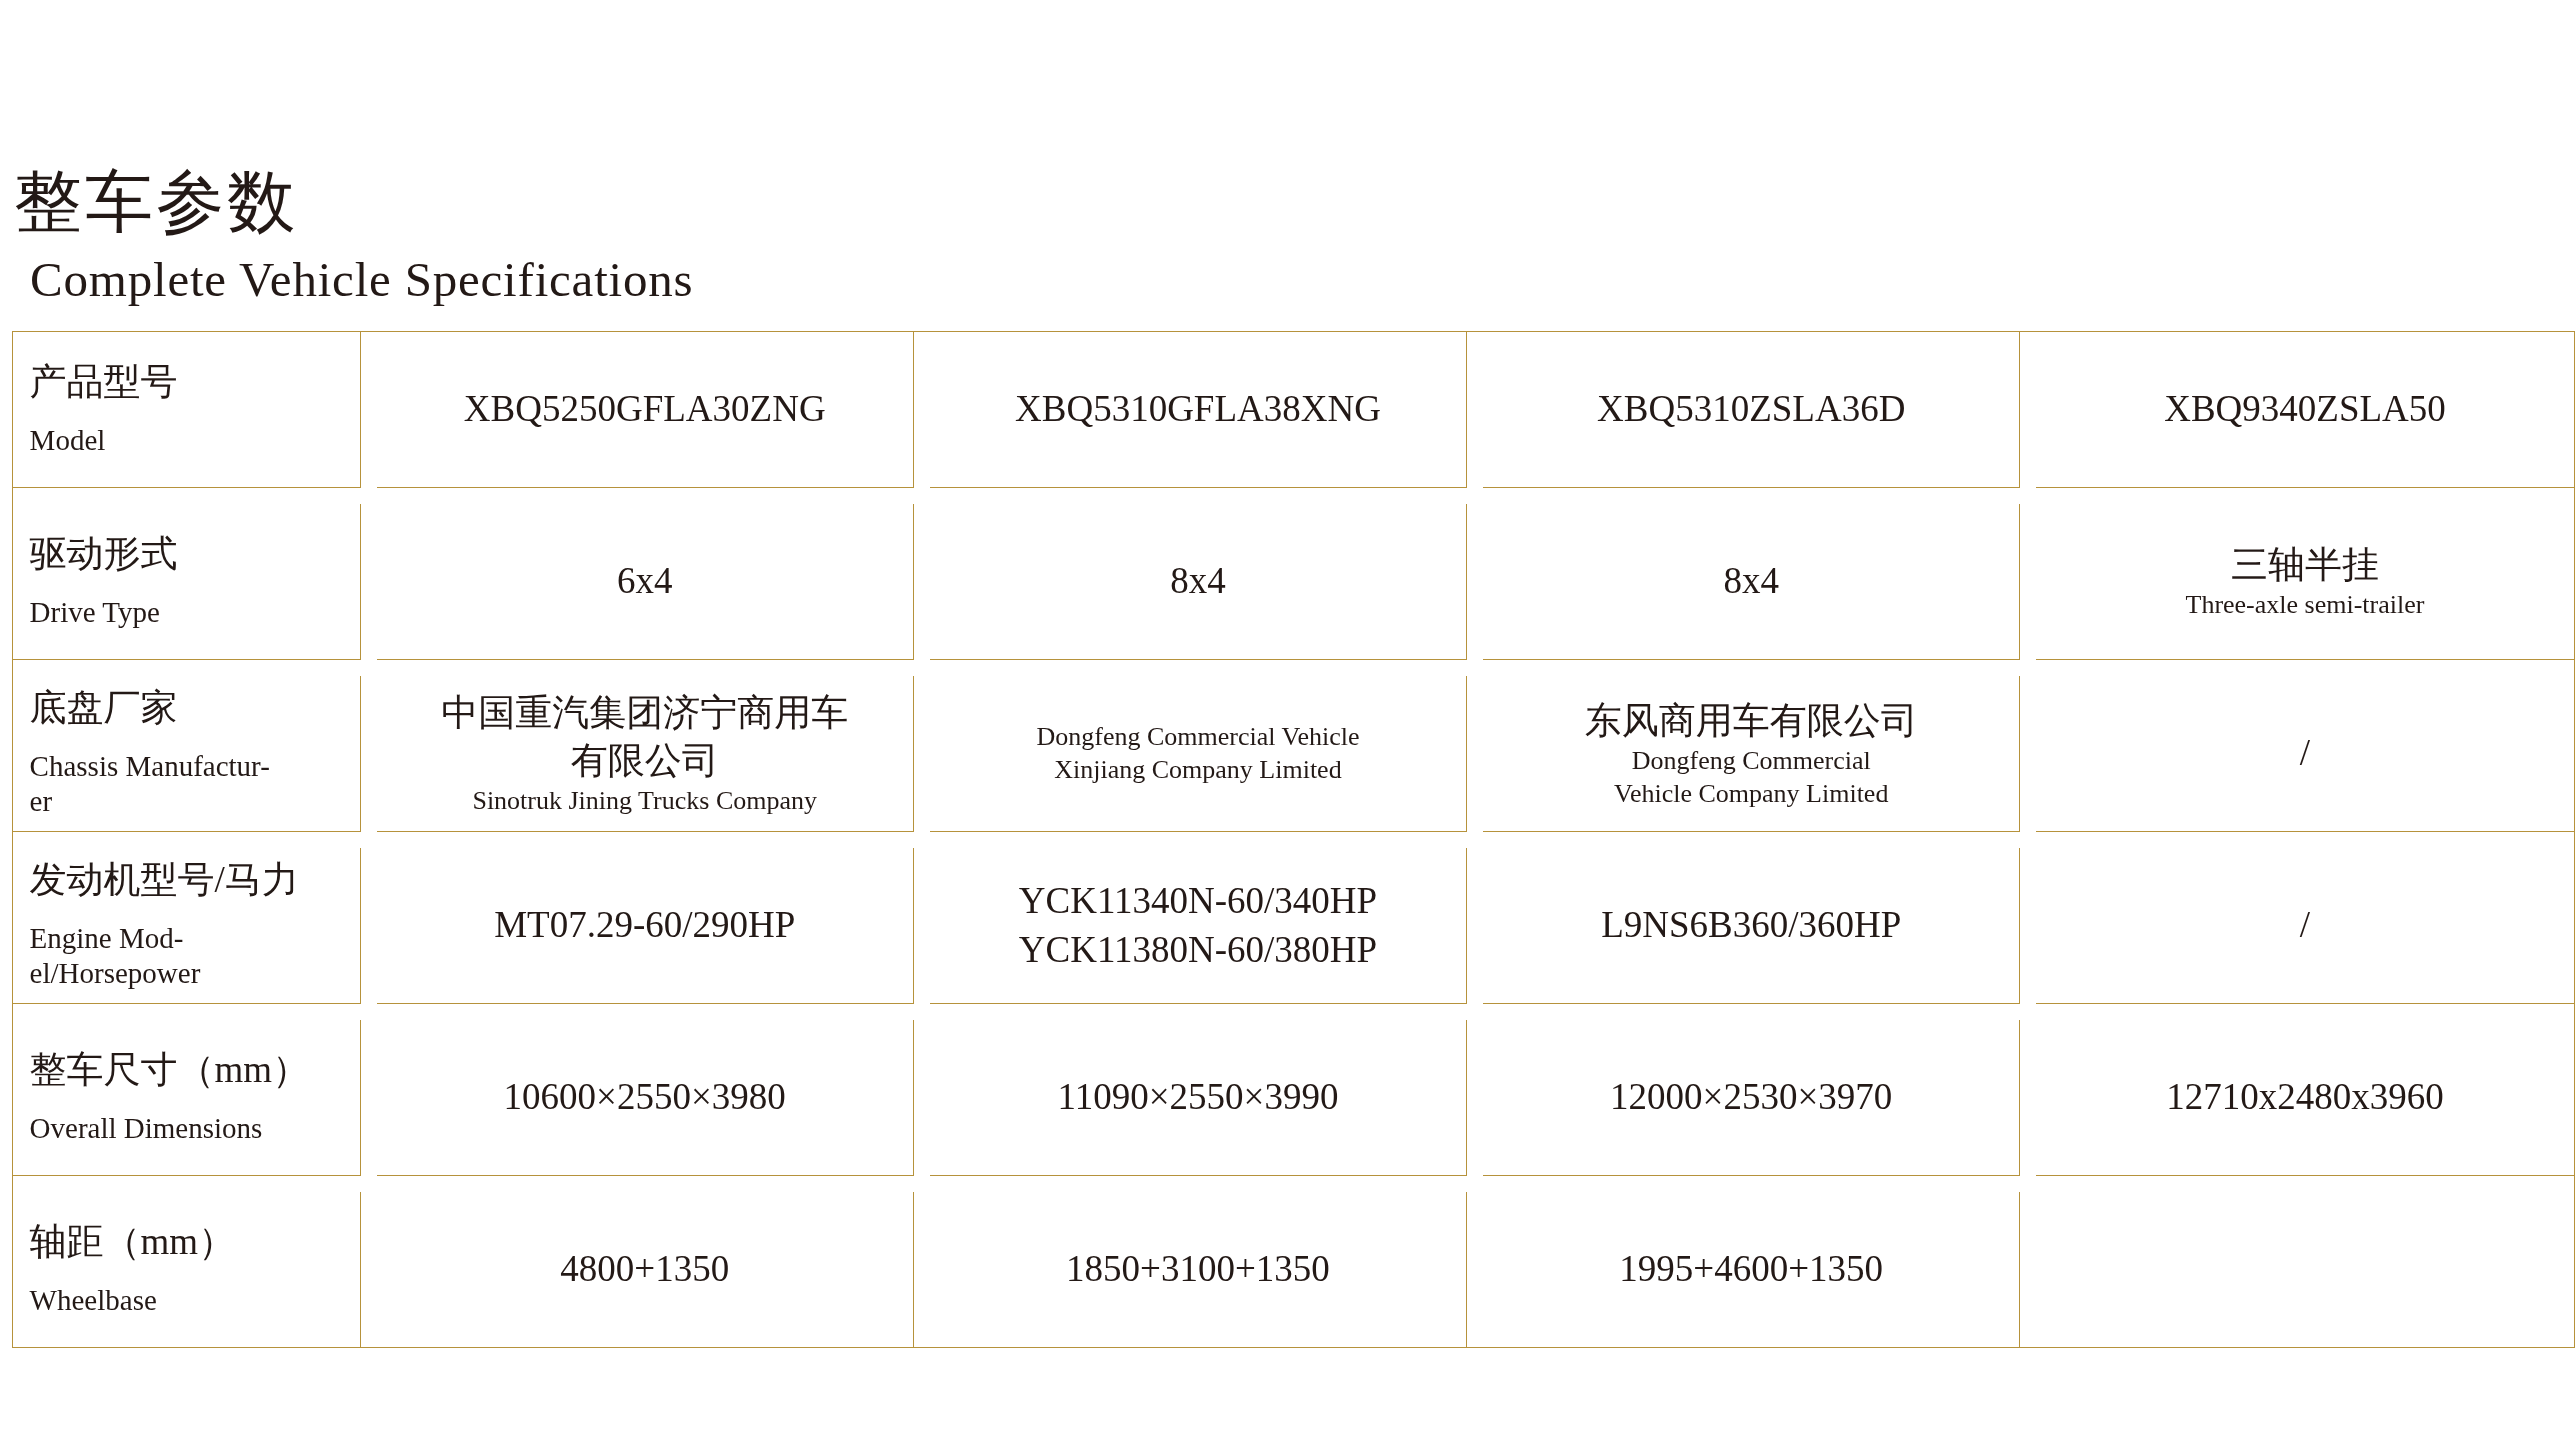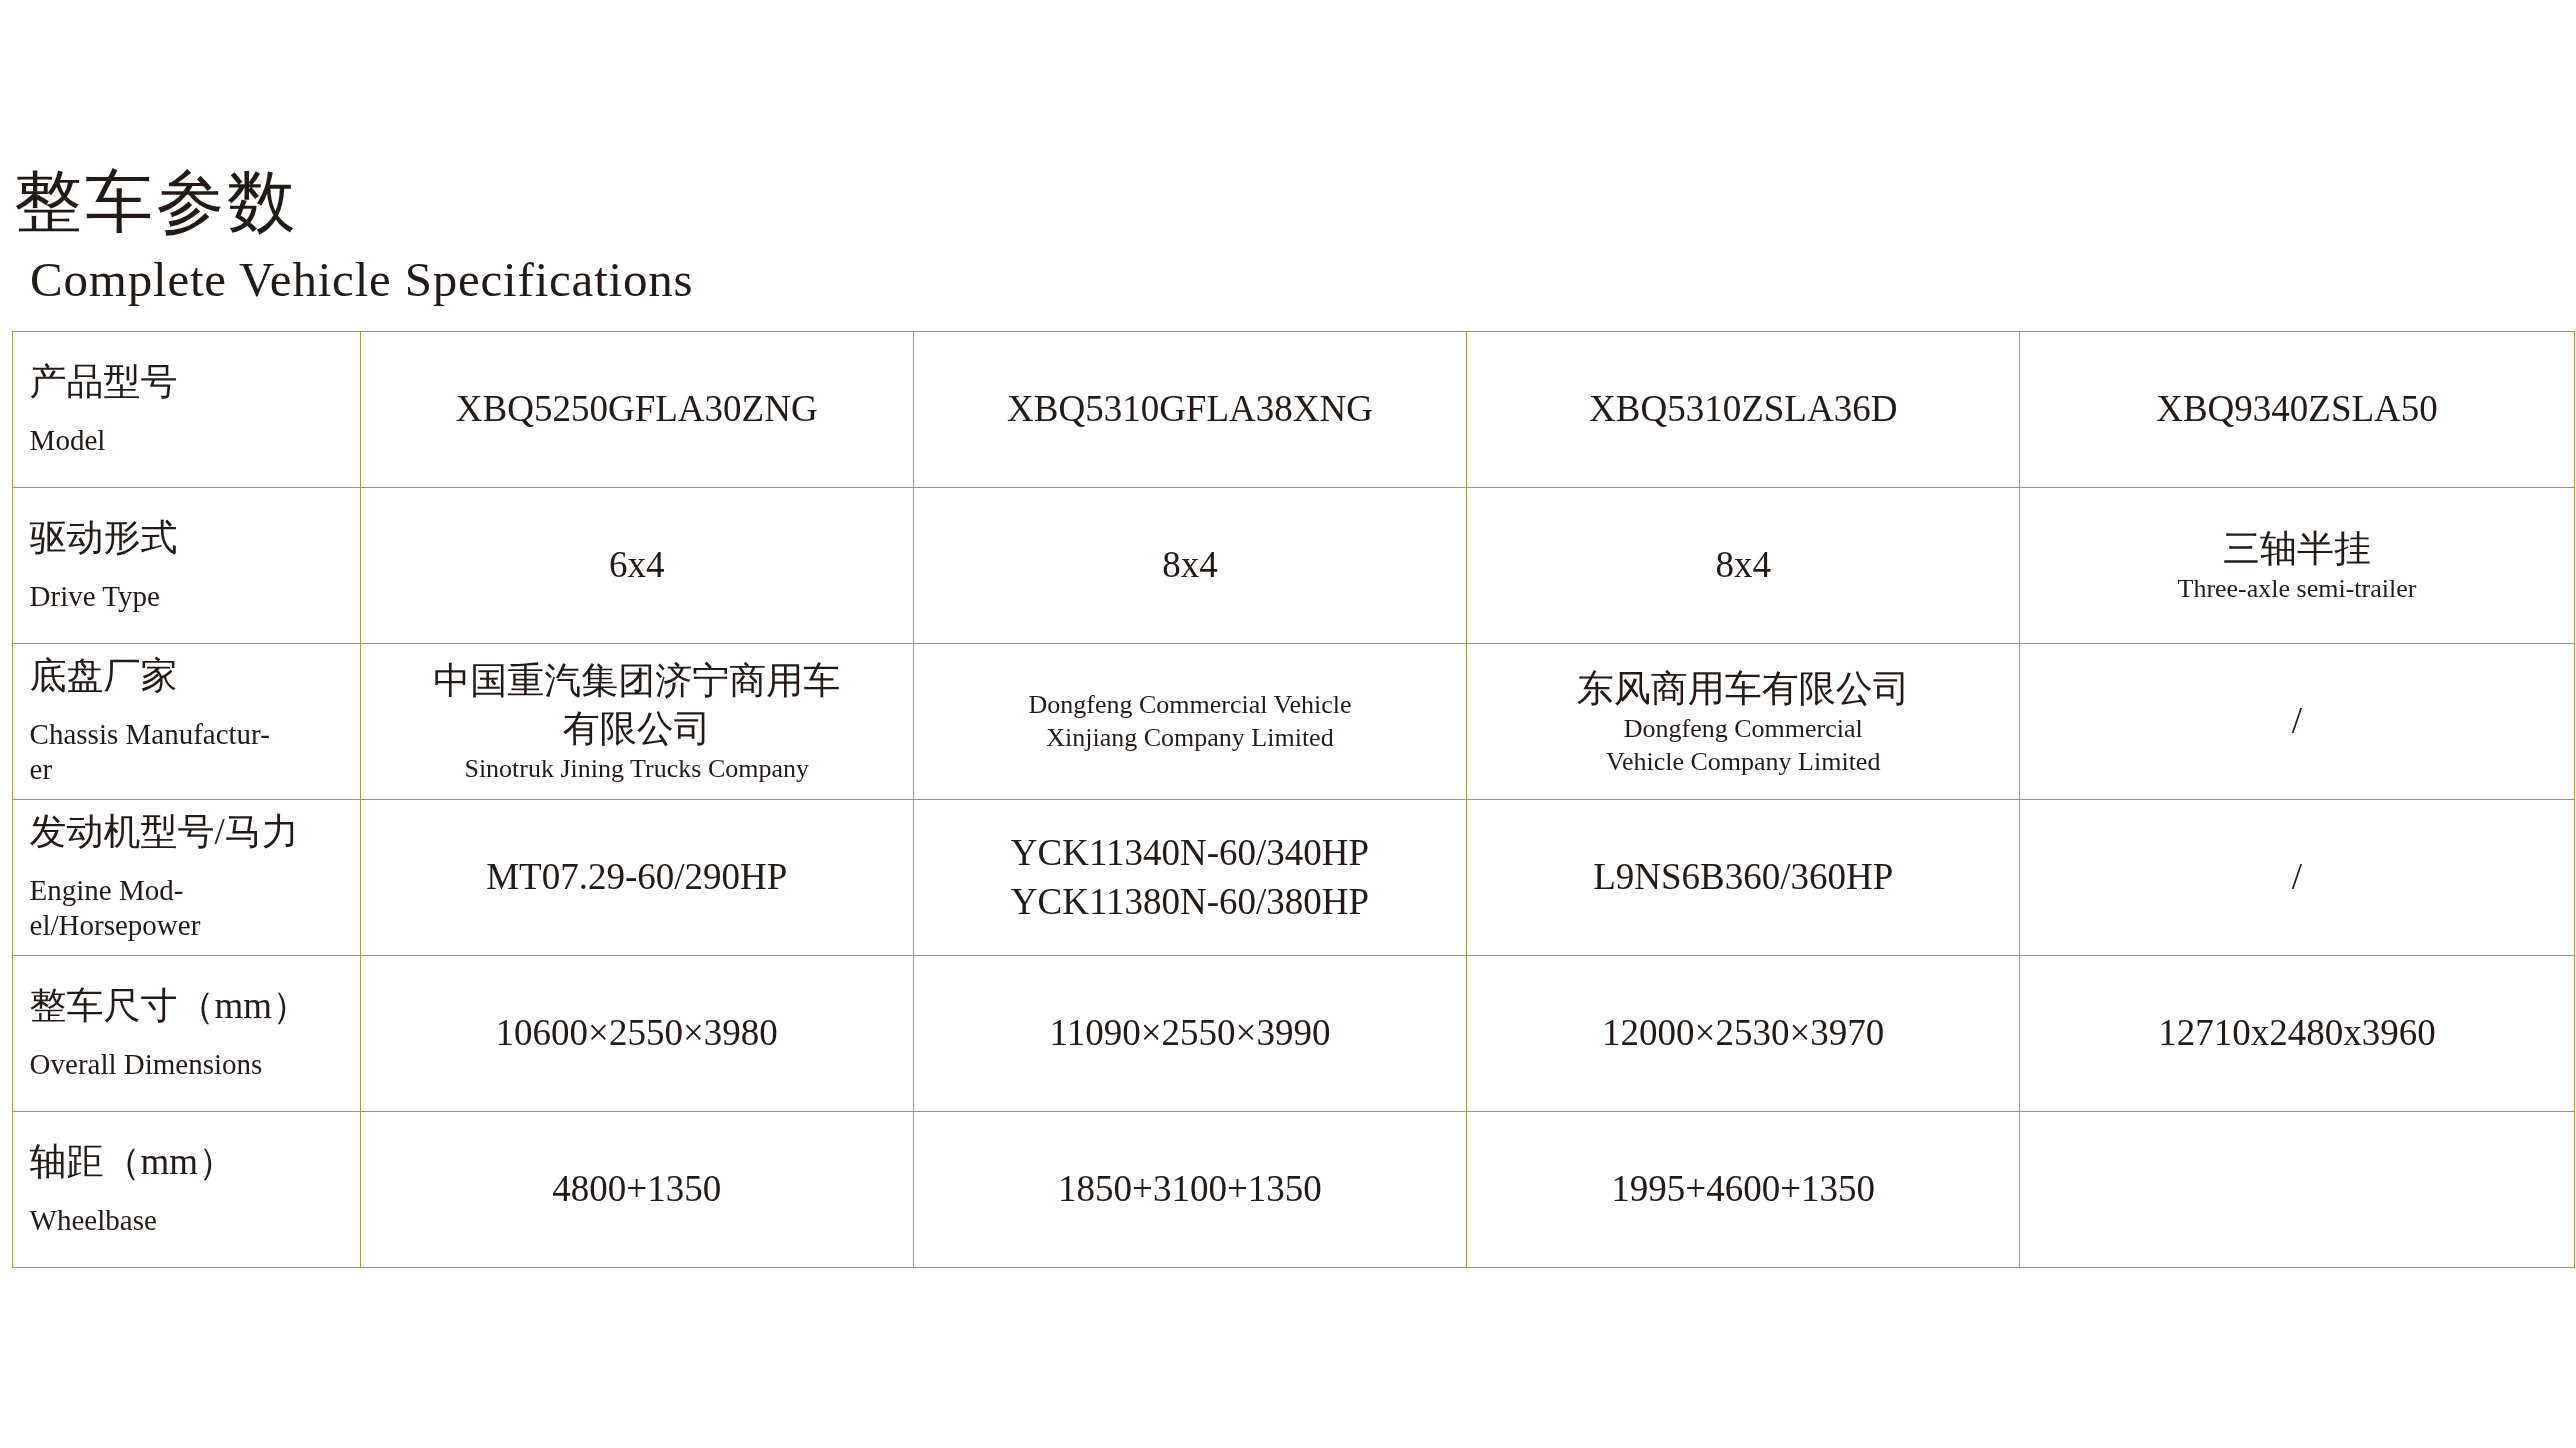--- a/index.html
+++ b/index.html
@@ -40,20 +40,21 @@
   
   .spec-table {
     position: absolute;
     left: 11.6px;
     top: 331px;
     width: 2561px;
     display: grid;
     grid-template-columns: 348px repeat(4, 1fr);
     border: 1.5px solid #b6923b;
     background: #ffffff;
+    gap: 16px;
   }
   .cell {
     height: 155px;
     border-right: 1.5px solid #b6923b;
     border-bottom: 1.5px solid #b6923b;
     display: flex;
     flex-direction: column;
     justify-content: center;
     box-sizing: content-box;
     overflow: hidden;

